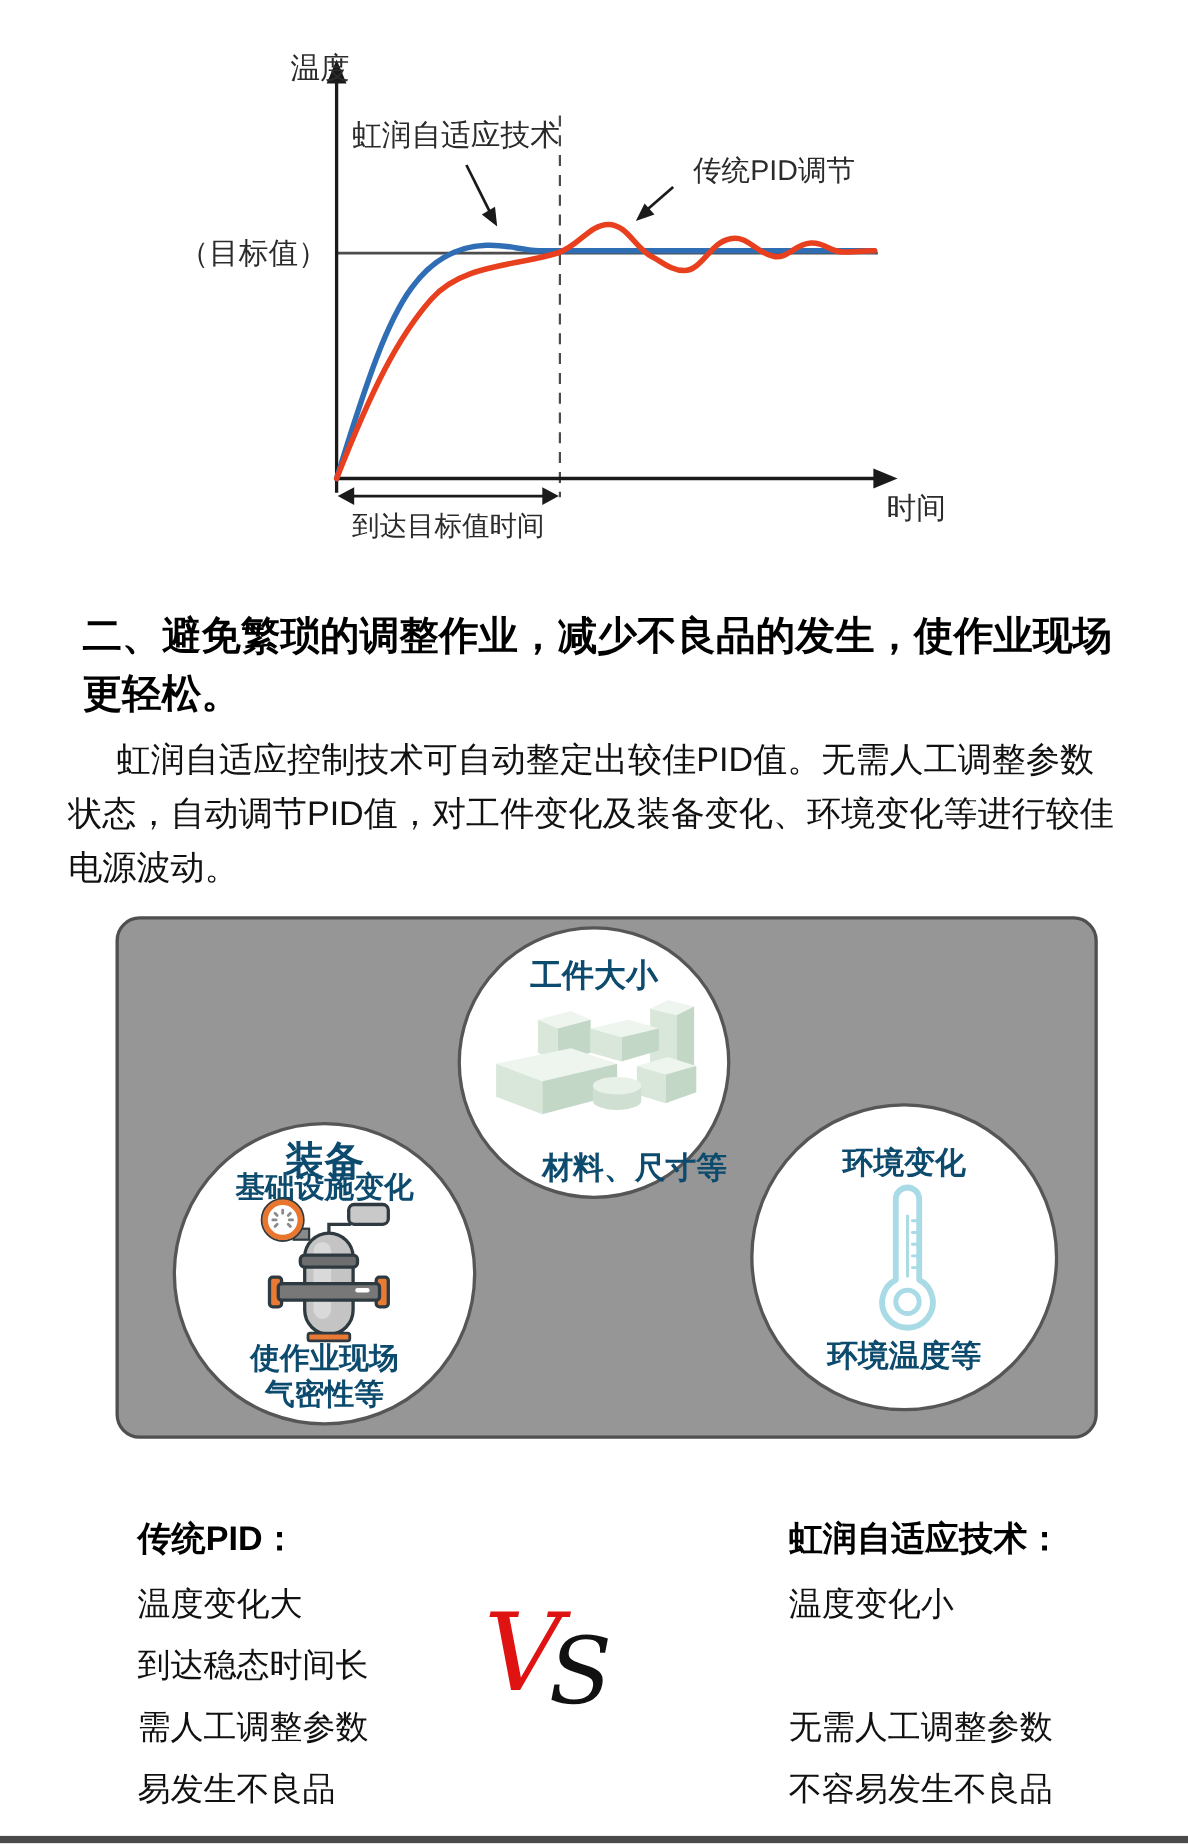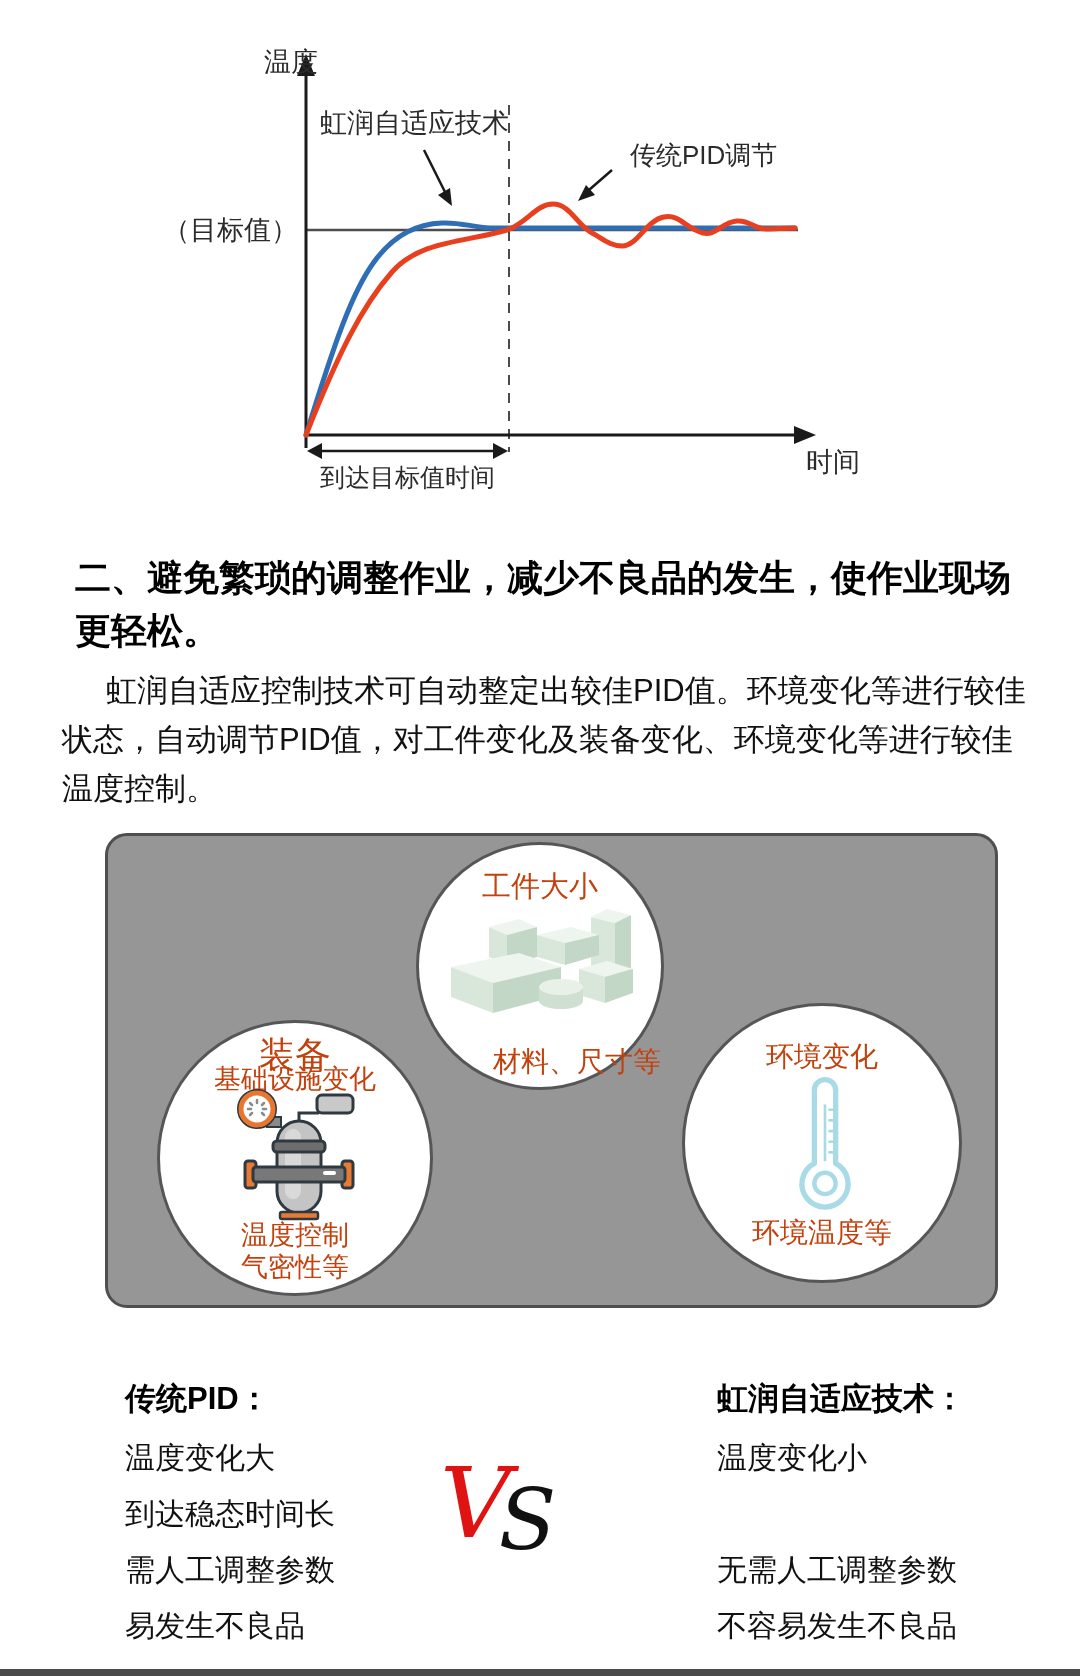--- a/index.html
+++ b/index.html
@@ -5,21 +5,21 @@
   html,body{margin:0;padding:0;background:#ffffff;}
   .page{position:relative;width:1080px;height:1676px;background:#ffffff;overflow:hidden;
         font-family:"Liberation Sans","DejaVu Sans",sans-serif;color:#1a1a1a;}
   .abs{position:absolute;}
   .chart-label{position:absolute;color:#2b2b2b;white-space:nowrap;}
   .heading-line{font-weight:700;color:#000;font-size:36px;line-height:53px;white-space:nowrap;}
   .para-line{font-size:31px;line-height:49px;color:#111;white-space:nowrap;}
   .panel{position:absolute;left:105px;top:833px;width:893px;height:475px;
          background:#969696;border:3px solid #4f4f4f;border-radius:22px;box-sizing:border-box;}
   .circle{position:absolute;background:#ffffff;border:3px solid #565656;border-radius:50%;box-sizing:border-box;}
-  .circle-text{position:absolute;width:100%;text-align:center;color:#c2410c;white-space:nowrap;}
+  .circle-text{position:absolute;width:100%;text-align:center;color:#0c4a6e;white-space:nowrap;font-weight:bold;}
   .cmp-header{position:absolute;font-weight:700;font-size:31px;color:#000;white-space:nowrap;}
   .cmp-item{position:absolute;font-size:30px;color:#111;white-space:nowrap;}
   .vs-v{font-family:"DejaVu Serif","Liberation Serif",serif;font-style:italic;font-size:98px;line-height:90px;}
   .vs-s{font-family:"DejaVu Serif","Liberation Serif",serif;font-style:italic;font-size:84px;line-height:90px;
         position:relative;top:12px;margin-left:-12px;color:#111;}
   .bottom-bar{position:absolute;left:0;top:1669px;width:1080px;height:7px;background:#4a4a4a;}
 </style>
 </head>
 <body>
 
@@ -59,23 +59,23 @@
     <div class="chart-label" style="left:306px;top:461px;width:203px;text-align:center;font-size:25px;">到达目标值时间</div>
     <div class="chart-label" style="left:796px;top:444px;font-size:27px;margin-left:10px;">时间</div>
   </div>
 
   <div class="abs" style="left:75px;top:551px;">
     <div class="heading-line">二、避免繁琐的调整作业，减少不良品的发生，使作业现场</div>
     <div class="heading-line">更轻松。</div>
   </div>
 
   <div class="abs" style="left:62px;top:666px;">
-    <div class="para-line" style="padding-left:44px;">虹润自适应控制技术可自动整定出较佳PID值。环境变化等进行较佳</div>
+    <div class="para-line" style="padding-left:44px;">虹润自适应控制技术可自动整定出较佳PID值。无需人工调整参数</div>
     <div class="para-line">状态，自动调节PID值，对工件变化及装备变化、环境变化等进行较佳</div>
-    <div class="para-line">温度控制。</div>
+    <div class="para-line">电源波动。</div>
   </div>
 
   <div class="panel"></div>
 
   <div class="circle" style="left:416px;top:842px;width:248px;height:248px;">
     <div class="circle-text" style="top:22px;font-size:29px;">工件大小</div>
     <svg class="abs" style="left:22px;top:58px;" width="200" height="125" viewBox="0 0 200 125">
 
       <polygon points="48,24 78,16 96,24 66,32" fill="#eef5ee"></polygon>
       <polygon points="48,24 66,32 66,62 48,54" fill="#d8e7da"></polygon>
@@ -130,21 +130,21 @@
       <g stroke="#8a8a8a" stroke-width="2.5" stroke-linecap="round">
         <line x1="24" y1="11" x2="24" y2="14"></line>
           <line x1="31" y1="14" x2="29" y2="16"></line>
         <line x1="33" y1="20" x2="30" y2="20"></line>
           <line x1="31" y1="26" x2="29" y2="24"></line>
         <line x1="17" y1="14" x2="19" y2="16"></line>
           <line x1="15" y1="20" x2="18" y2="20"></line>
         <line x1="17" y1="26" x2="19" y2="24"></line>
       </g>
     </svg>
-    <div class="circle-text" style="top:194px;font-size:27px;">温度控制</div>
+    <div class="circle-text" style="top:194px;font-size:27px;">使作业现场</div>
     <div class="circle-text" style="top:226px;font-size:27px;">气密性等</div>
   </div>
 
   <div class="circle" style="left:682px;top:1003px;width:280px;height:280px;">
     <div class="circle-text" style="top:32px;font-size:28px;">环境变化</div>
     <svg class="abs" style="left:105px;top:70px;" width="70" height="135" viewBox="0 0 70 152">
       <path d="M23,16 a12,12 0 0 1 24,0 v82.5 a26,26 0 1 1 -24,0 z" fill="none" stroke="#a9dbe6" stroke-width="6" stroke-linejoin="round"></path>
       <circle cx="35" cy="121" r="12" fill="none" stroke="#a9dbe6" stroke-width="5"></circle>
       <path d="M35,32 v64" fill="none" stroke="#a9dbe6" stroke-width="3"></path>
       <g stroke="#a9dbe6" stroke-width="3" stroke-linecap="round">

